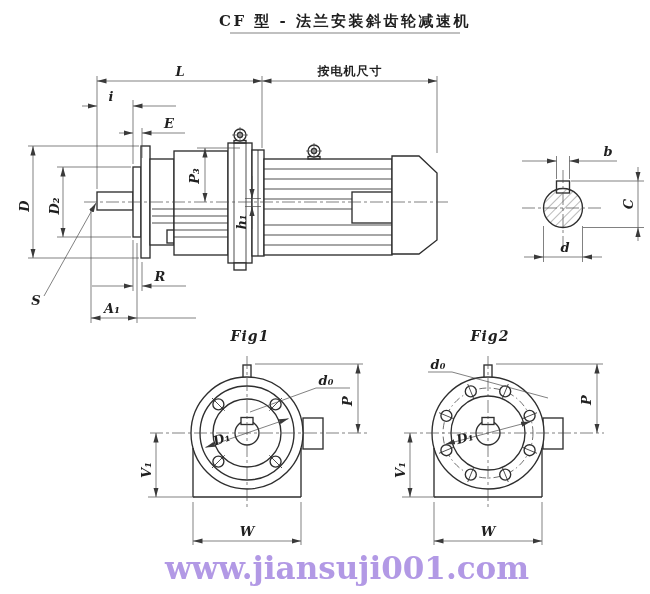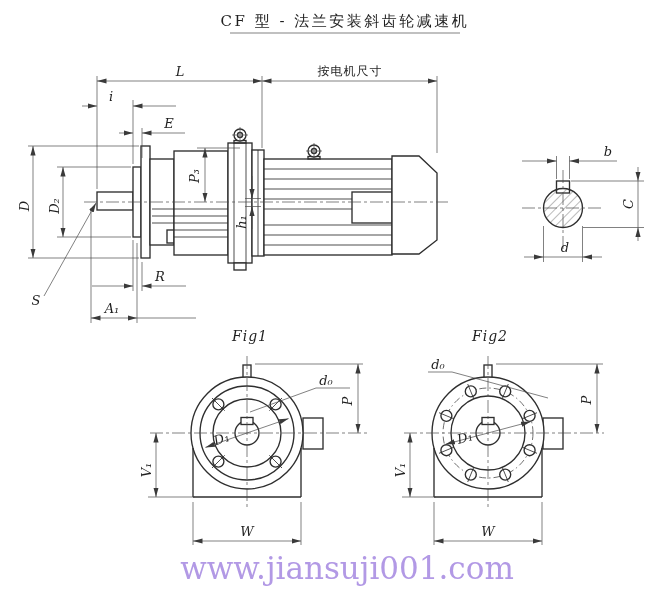--- a/index.html
+++ b/index.html
@@ -1,17 +1,17 @@
 <!DOCTYPE html>
 <html><head>
 <meta charset="utf-8">
 <style>
   html,body{margin:0;padding:0;background:#fff;}
   .canvas{position:relative;width:650px;height:594px;background:#ffffff;overflow:hidden;
-          font-family:"DejaVu Serif",serif;}
+          font-family:"DejaVu Serif",serif;font-weight:bold;}
   svg{display:block}
   
   .o  {stroke:#2e2e2e;stroke-width:1.35;fill:none;}
   .of {stroke:#2e2e2e;stroke-width:1.35;fill:#ffffff;}
   .t  {stroke:#2e2e2e;stroke-width:0.85;fill:none;}
   
   .dim{stroke:#4a4a4a;stroke-width:0.7;fill:none;}
   .ctr{stroke:#4a4a4a;stroke-width:0.7;fill:none;stroke-dasharray:13 3 3 3;}
   .bc {stroke:#4a4a4a;stroke-width:0.8;fill:none;stroke-dasharray:7 3 1.5 3;}
   

